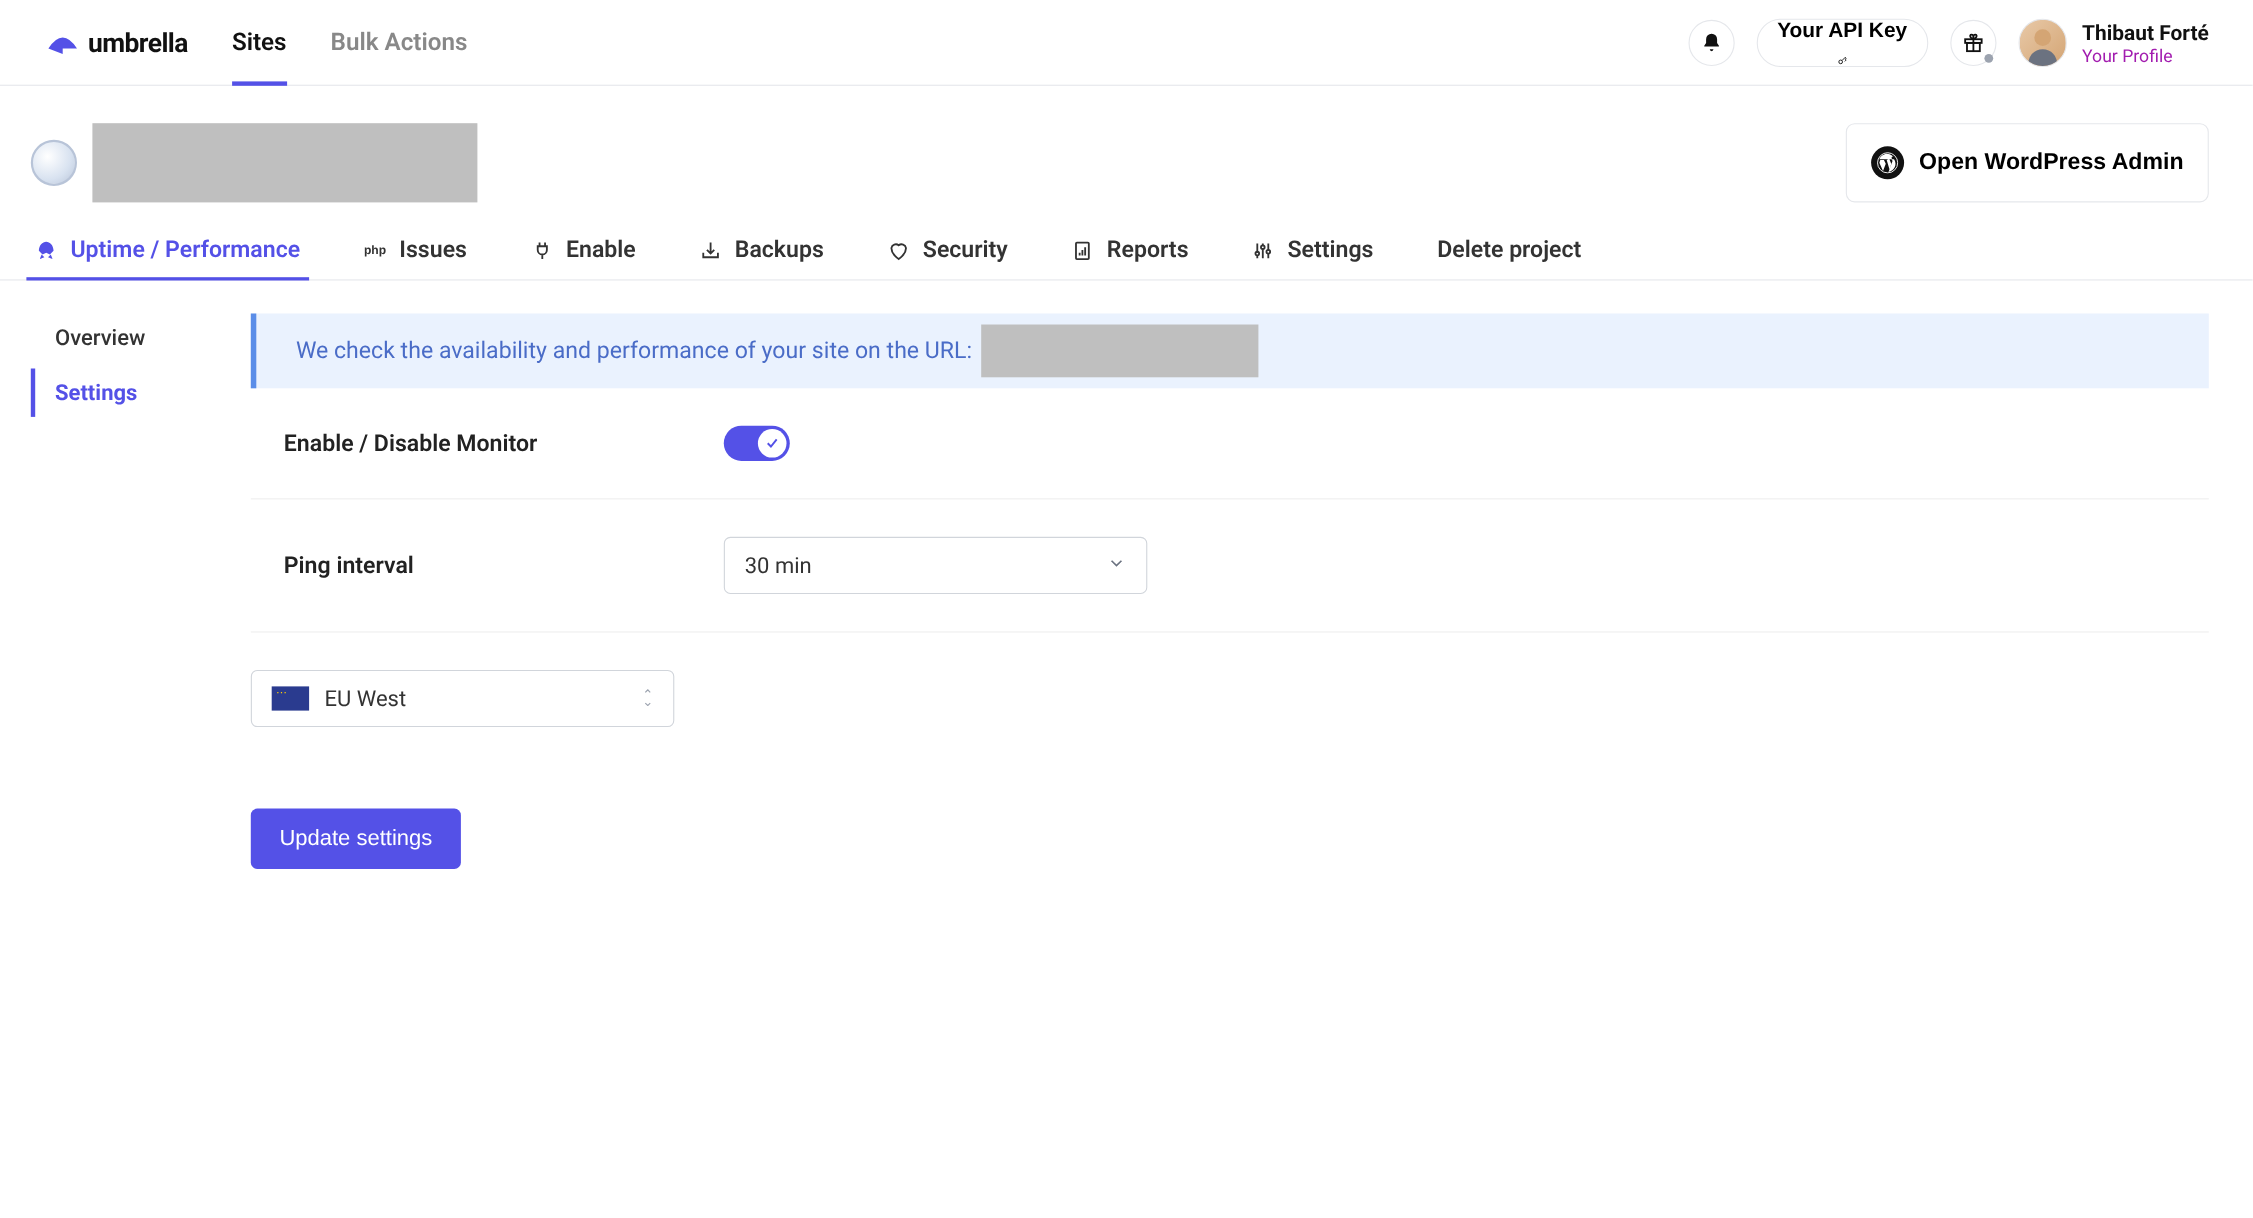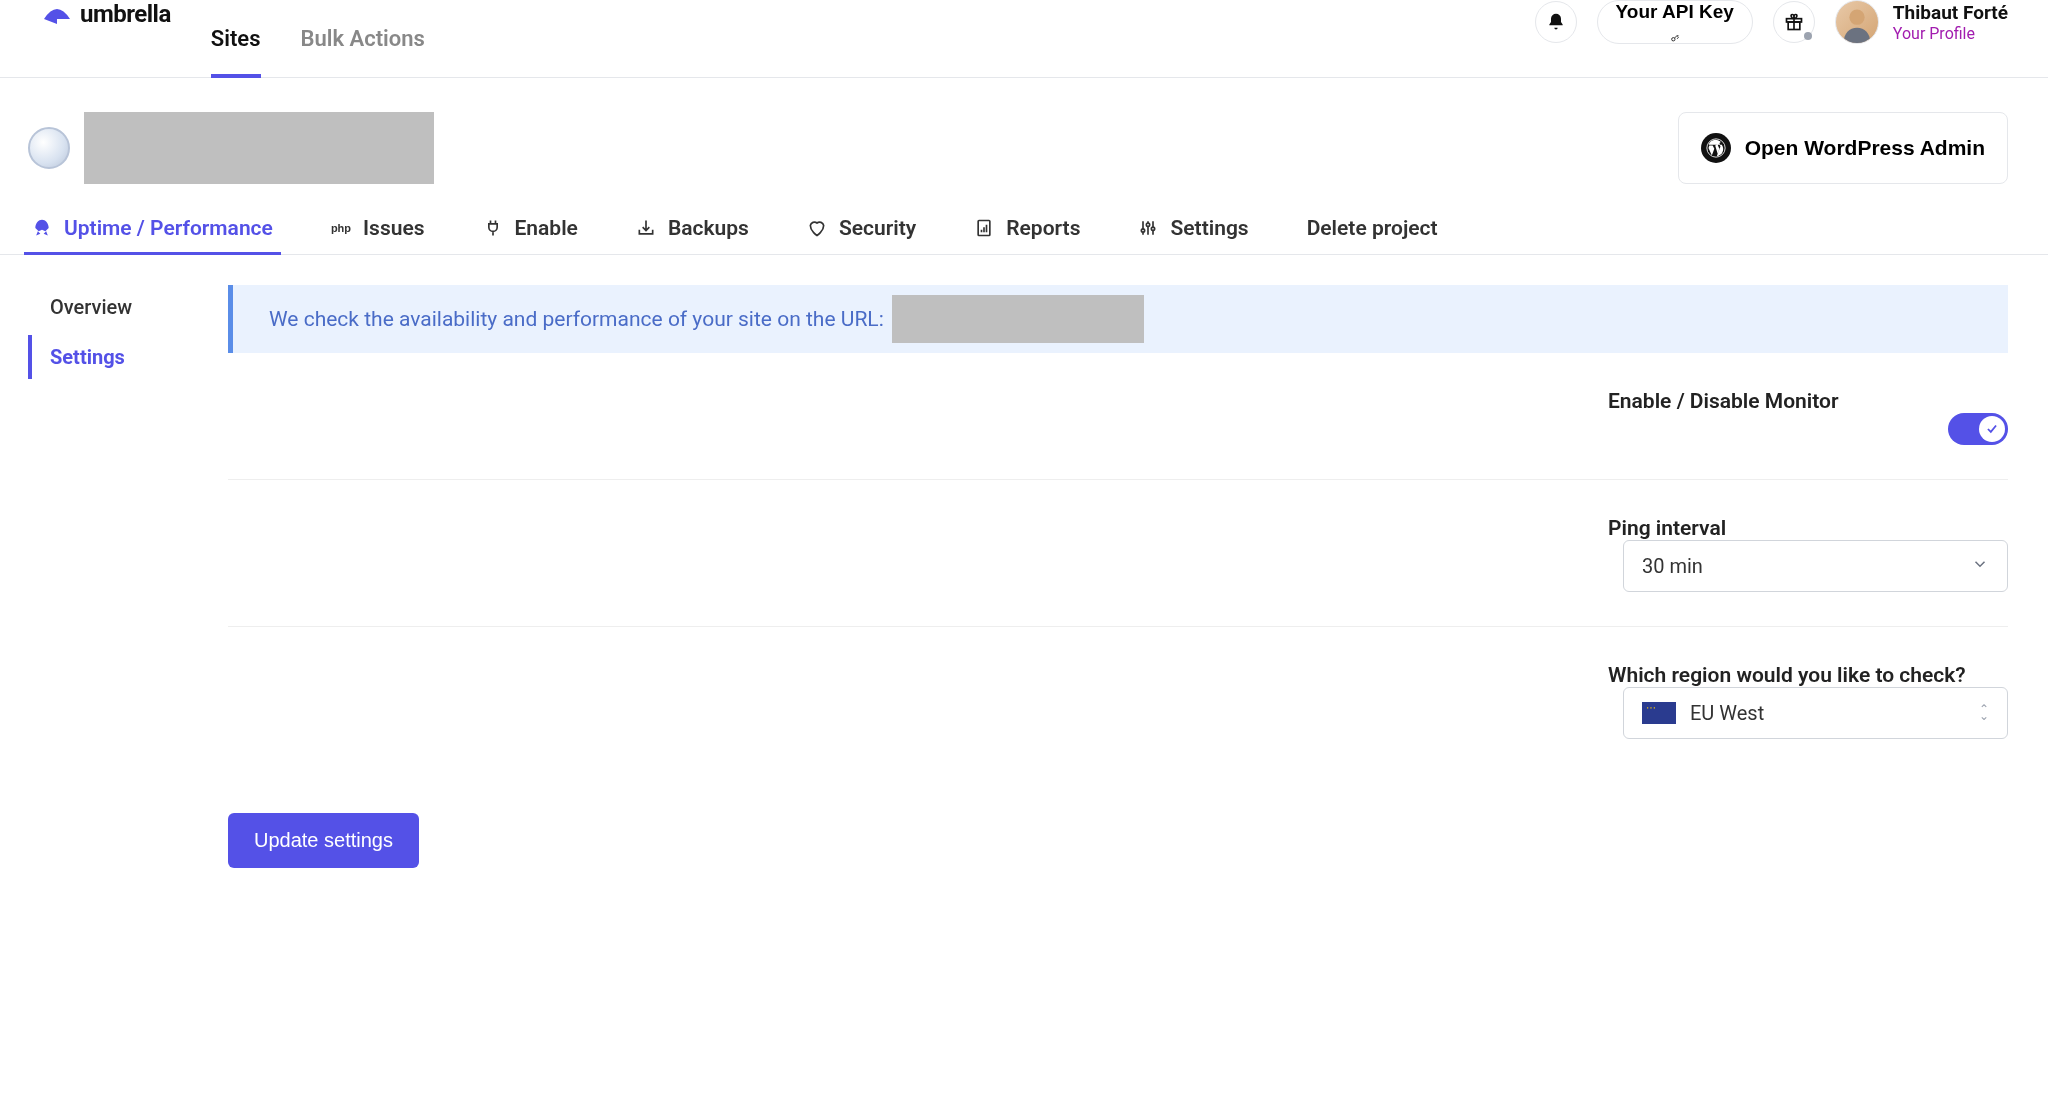--- a/index.html
+++ b/index.html
@@ -1,19 +1,19 @@
 <!DOCTYPE html>
 <html><head>
   <meta charset="utf-8">
   <style>
     * { margin: 0; padding: 0; box-sizing: border-box; }
     body { font-family: -apple-system, BlinkMacSystemFont, "Segoe UI", Roboto, Helvetica, Arial, sans-serif; background: #fff; color: #1a1a1a; }
     
     
-    .topbar { display: flex; align-items: flex-start; height: 78px; padding: 0 40px; border-bottom: 1px solid #e5e7eb; }
+    .topbar { display: flex; align-items: center; height: 78px; padding: 0 40px; border-bottom: 1px solid #e5e7eb; }
     .logo { display: flex; align-items: center; gap: 6px; margin-right: 40px; }
     .logo-icon { width: 34px; height: 22px; position: relative; }
     .logo-text { font-size: 24px; font-weight: 700; letter-spacing: -0.5px; color: #111; }
     
     .topnav { display: flex; gap: 40px; height: 100%; align-items: center; }
     .topnav-item { font-size: 22px; font-weight: 600; color: #888; cursor: pointer; height: 100%; display: flex; align-items: center; position: relative; }
     .topnav-item.active { color: #111; }
     .topnav-item.active::after { content: ""; position: absolute; bottom: -1px; left: 0; right: 0; height: 4px; background: #5451e7; }
     
     .topbar-spacer { flex: 1; }
@@ -47,21 +47,21 @@
     
     .content { display: flex; padding: 30px 40px 40px 28px; gap: 40px; }
     .sidenav { width: 160px; flex-shrink: 0; display: flex; flex-direction: column; gap: 6px; }
     .sidenav-item { font-size: 20px; font-weight: 500; color: #333; padding: 10px 18px; cursor: pointer; border-left: 4px solid transparent; }
     .sidenav-item.active { font-weight: 700; color: #5451e7; border-left: 4px solid #5451e7; }
     
     .main { flex: 1; }
     .banner { background: #eaf2fe; border-left: 5px solid #5a8de8; padding: 20px 36px; font-size: 21px; color: #4a6cc7; display: flex; align-items: center; gap: 8px; }
     .banner .redacted { display: inline-block; width: 252px; height: 48px; background: #bfbfbf; margin-top: -10px; margin-bottom: -10px; }
     
-    .setting-row { display: flex; align-items: flex-end; padding: 34px 0; border-bottom: 1px solid #eee; flex-direction: column; }
+    .setting-row { display: flex; align-items: center; padding: 34px 0; border-bottom: 1px solid #eee; }
     .setting-row:last-of-type { border-bottom: none; }
     .setting-row .label { width: 430px; font-size: 21px; font-weight: 600; color: #222; padding-left: 30px; padding-top: 2px; }
     .setting-row .control { flex: 1; }
     .setting-row.no-border { border-bottom: none; }
     
     .toggle { width: 60px; height: 32px; border-radius: 16px; background: #5451e7; position: relative; cursor: pointer; }
     .toggle-knob { position: absolute; right: 3px; top: 3px; width: 26px; height: 26px; border-radius: 50%; background: #fff; display: flex; align-items: center; justify-content: center; }
     .toggle-knob svg { stroke: #5451e7; }
     
     .select { width: 385px; height: 52px; border: 1px solid #d1d5db; border-radius: 6px; display: flex; align-items: center; padding: 0 18px; font-size: 20px; color: #333; cursor: pointer; justify-content: space-between; background: #fff; }
@@ -224,21 +224,20 @@
           <span class="chev-down">
             <svg width="18" height="18" viewBox="0 0 24 24" fill="none" stroke="currentColor" stroke-width="2">
                 <path d="M6 9l6 6 6-6"></path>
               </svg>
           </span>
         </div>
       </div>
     </div>
     
     <div class="setting-row no-border">
-      <div class="label">Which region would you like to check?</div>
       <div class="control">
         <div class="select">
           <span class="sel-left">
             <span class="flag"></span>
             <span>EU West</span>
           </span>
           <span class="chev-updown">
             <span>⌃</span>
               <span>⌄</span>
           </span>

